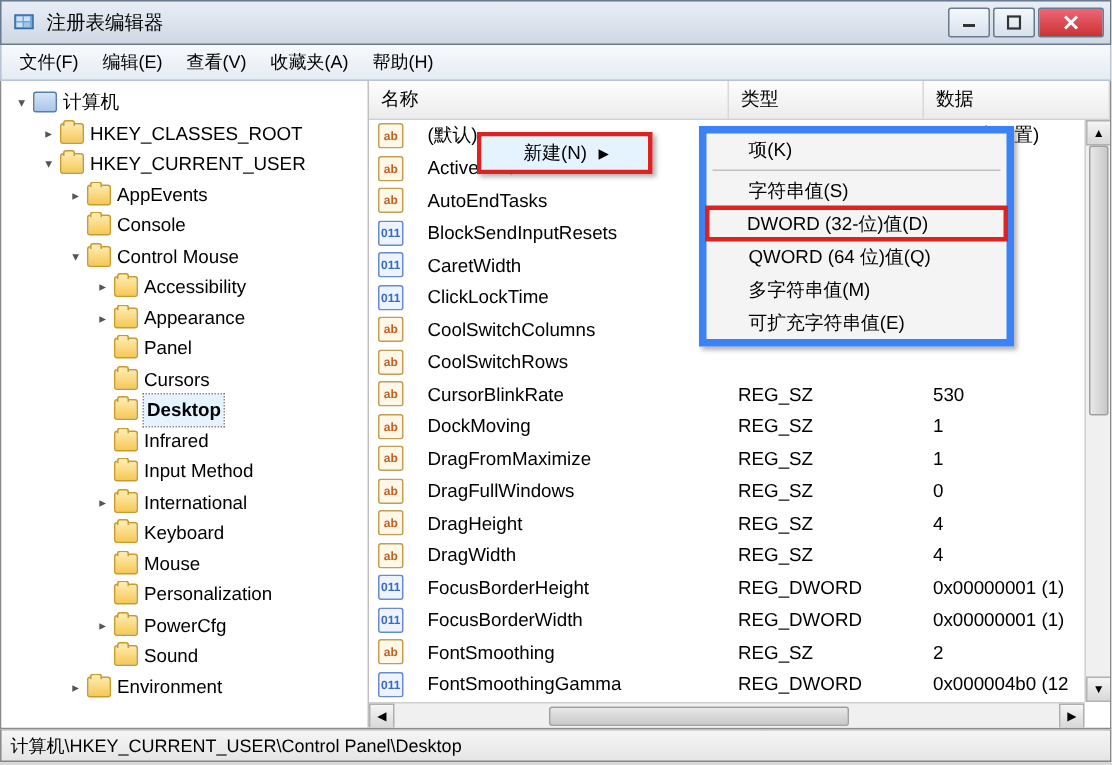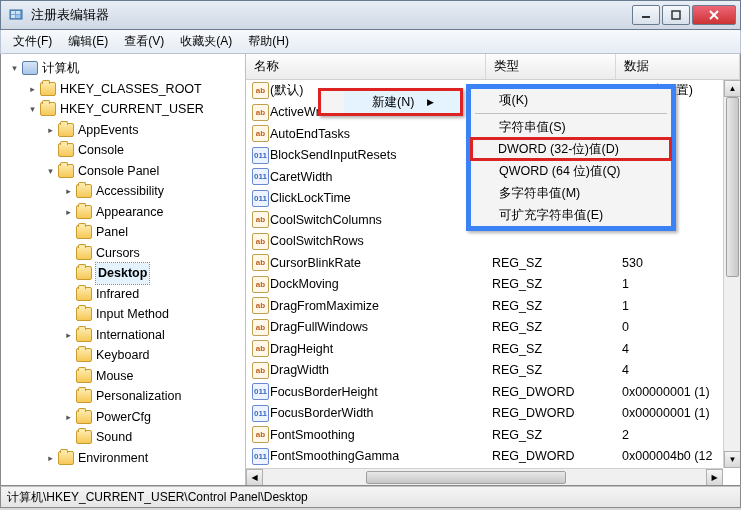--- a/index.html
+++ b/index.html
@@ -36,39 +36,39 @@
 
 
 .listhdr { height: 26px; display: flex; border-bottom: 1px solid #d0d0d0; background: linear-gradient(#fdfdfd,#ececec); font-size: 12.5px; }
 .hcol { border-right: 1px solid #d8d8d8; padding: 4px 8px; display: flex; align-items: center; }
 .col-name { width: 240px; } .col-type { width: 130px; } .col-data { flex: 1; }
 
 
 .listbody { position: relative; height: calc(100% - 26px - 18px); overflow: hidden; }
 .row { display: flex; align-items: center; height: 21.5px; font-size: 12.5px; }
 .cell { padding: 0 6px; overflow: hidden; white-space: nowrap; display: flex; align-items: center; }
-.vicon { width: 17px; height: 17px; margin-right: 1px; border: 1px solid #c0a050; border-radius: 2px; display: inline-flex; align-items: center; justify-content: center; font-size: 8px; font-weight: bold; color: #c06020; background: #fff8e8; }
+.vicon { width: 17px; height: 17px; margin-right: 16px; border: 1px solid #c0a050; border-radius: 2px; display: inline-flex; align-items: center; justify-content: center; font-size: 8px; font-weight: bold; color: #c06020; background: #fff8e8; }
 .vicon.bin { color: #3a6ac0; border-color: #6a8ad0; background: #eef4ff; }
 .scroll-h { position: absolute; bottom: 0; left: 0; right: 17px; height: 17px; background: #f0f0f0; border-top: 1px solid #d0d0d0; }
 .scroll-h .thumb { position: absolute; top: 2px; left: 120px; width: 200px; height: 13px; background: linear-gradient(#e8e8e8,#c8c8c8); border: 1px solid #a0a0a0; border-radius: 2px; }
 .scroll-h .arr { position: absolute; top: 0; width: 17px; height: 17px; background: linear-gradient(#f5f5f5,#d8d8d8); border: 1px solid #b0b0b0; display: flex; align-items: center; justify-content: center; font-size: 8px; }
 .scroll-h .arr.l { left: 0; } .scroll-h .arr.r { right: 0; }
 .scroll-v { position: absolute; top: 26px; right: 0; bottom: 17px; width: 17px; background: #f0f0f0; border-left: 1px solid #d0d0d0; }
 .scroll-v .arr { position: absolute; left: 0; width: 17px; height: 17px; background: linear-gradient(#f5f5f5,#d8d8d8); border: 1px solid #b0b0b0; display: flex; align-items: center; justify-content: center; font-size: 8px; }
 .scroll-v .arr.u { top: 0; } .scroll-v .arr.d { bottom: 0; }
 .scroll-v .thumb { position: absolute; top: 17px; left: 2px; width: 13px; height: 180px; background: linear-gradient(90deg,#e8e8e8,#c8c8c8); border: 1px solid #a0a0a0; border-radius: 2px; }
 
 
 .status { height: 22px; border: 1px solid #8a8a8a; border-top: 1px solid #c0c0c0; background: linear-gradient(#f5f5f5,#e5e5e5); font-size: 12px; padding: 2px 6px; display: flex; align-items: center; }
 
 
 .ctx { position: absolute; background: #f4f4f4; border: 5px solid #3b82f6; box-shadow: 2px 2px 3px rgba(0,0,0,.3); font-size: 12.5px; z-index: 100; }
 .ctx .ci { padding: 3px 26px 3px 28px; display: flex; align-items: center; height: 22px; cursor: default; white-space: nowrap; }
 .ctx .ci .arr-r { margin-left: auto; font-size: 9px; }
-.ctx1 { left: 318px; top: 88px; width: 145px; border: 3px solid #d22; padding-left: 23px; }
+.ctx1 { left: 318px; top: 88px; width: 117px; border: 3px solid #d22; }
 .ctx1 .ci { background: #e5f3ff; }
 .ctx2 { left: 466px; top: 84px; width: 210px; }
 .ctx2 .ci.hl { border: 3px solid #d22; margin: -1px; padding: 1px 23px 1px 25px; height: 24px; }
 
 </style>
 </head>
 <body>
 
 <div class="titlebar">
   <span class="ticon">
@@ -133,21 +133,21 @@
           <span class="lbl">AppEvents</span>
         </div>
         <div class="tnode d2">
           <span class="twist none"></span>
           <span class="foldicon"></span>
           <span class="lbl">Console</span>
         </div>
         <div class="tnode d2">
           <span class="twist ">▾</span>
           <span class="foldicon"></span>
-          <span class="lbl">Console Panel</span>
+          <span class="lbl">Control Mouse</span>
         </div>
         <div class="tnode d3">
           <span class="twist ">▸</span>
           <span class="foldicon"></span>
           <span class="lbl">Accessibility</span>
         </div>
         <div class="tnode d3">
           <span class="twist ">▸</span>
           <span class="foldicon"></span>
           <span class="lbl">Appearance</span>

